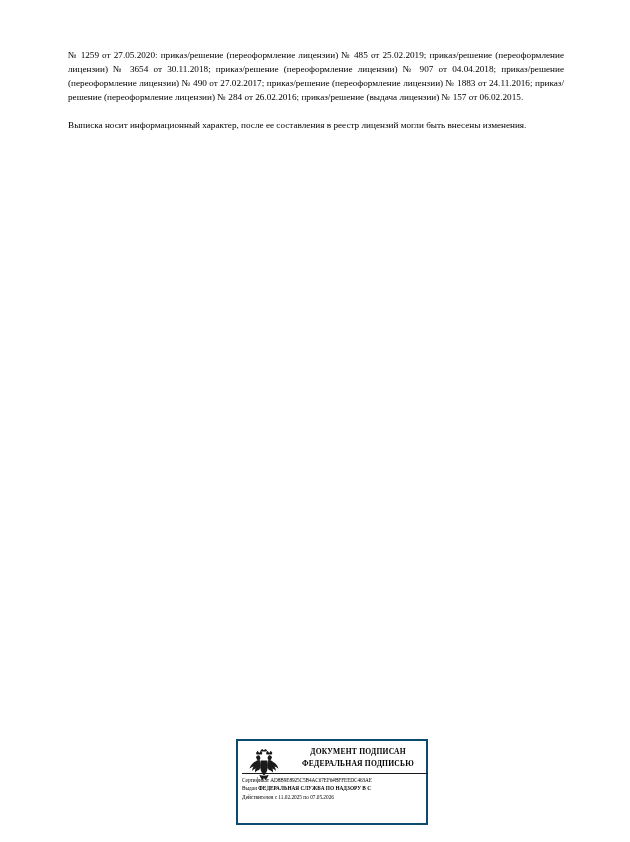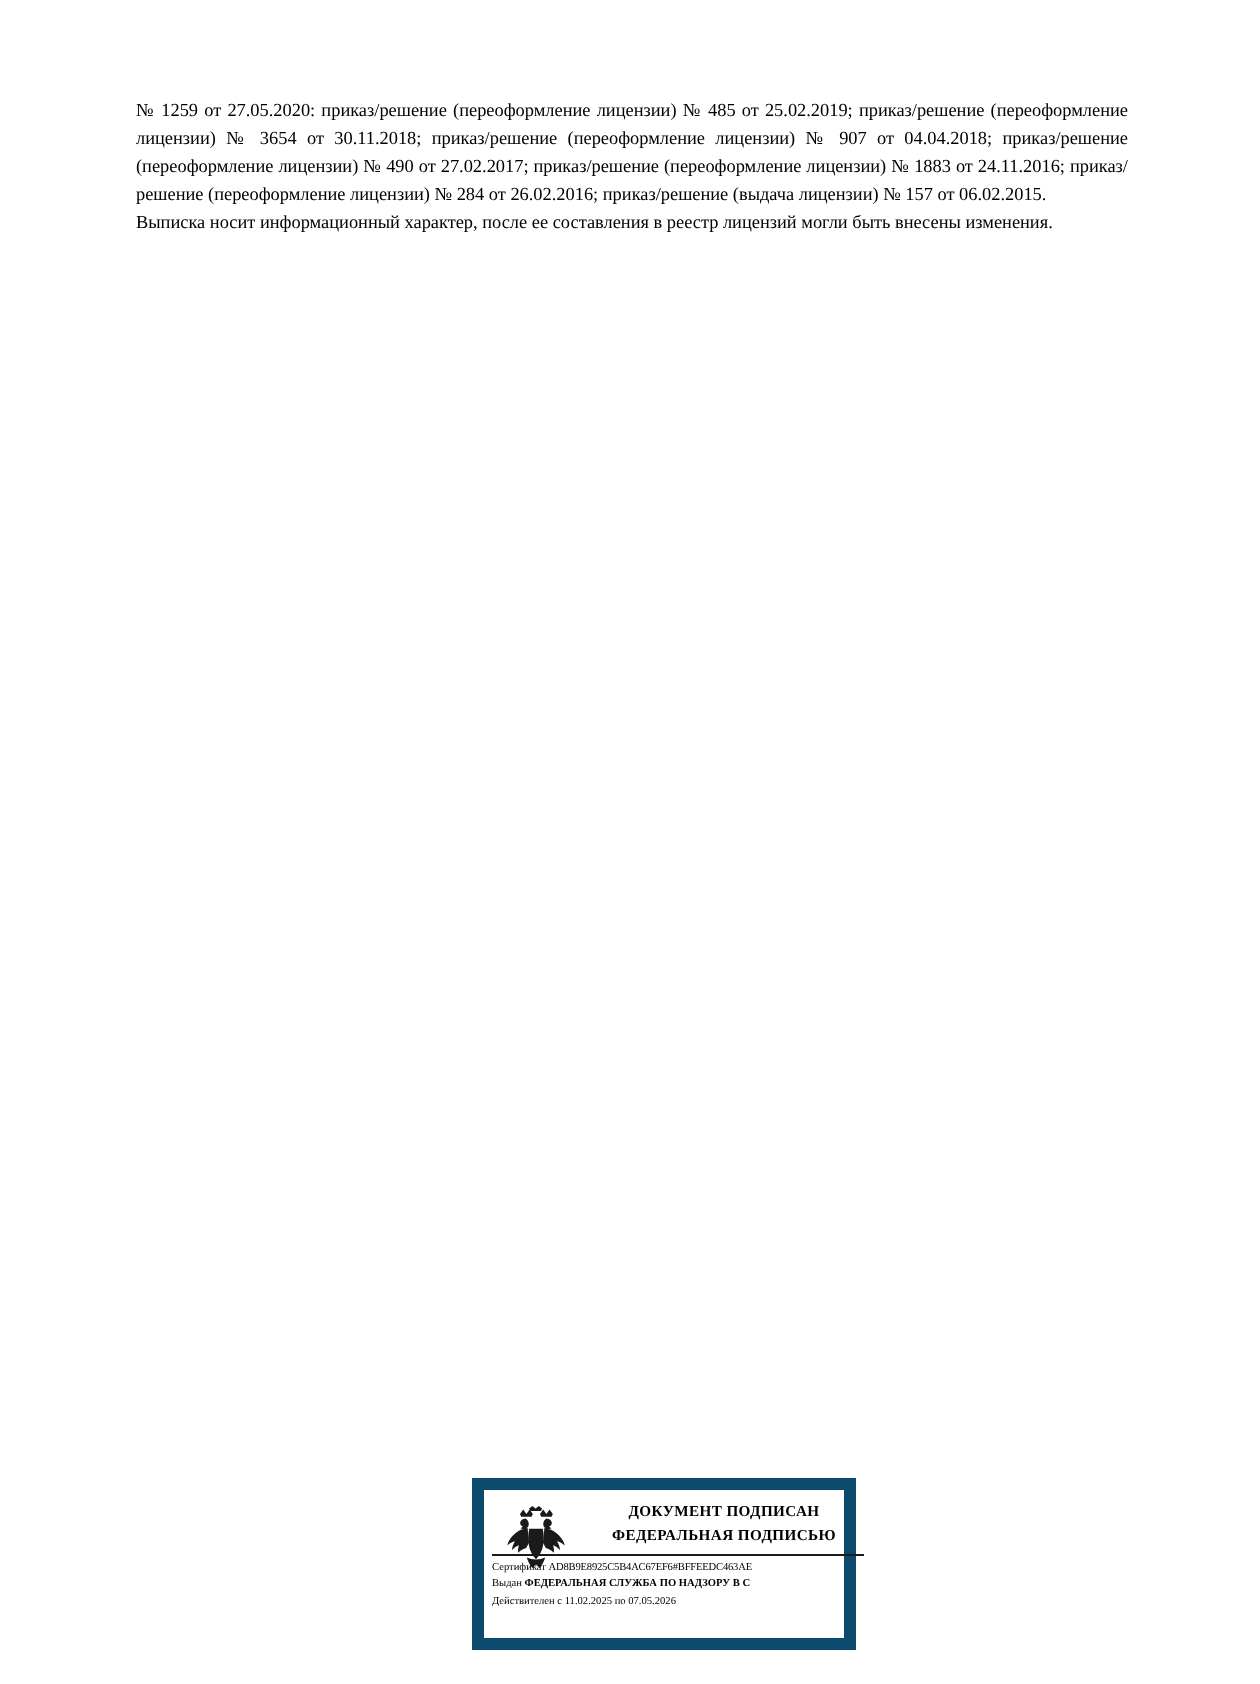--- a/index.html
+++ b/index.html
@@ -28,29 +28,30 @@
     width: 496px;
     font-size: 9.2px;
     line-height: 14.1px;
     text-align: justify;
     text-justify: inter-word;
   }
   .para {
     margin: 0;
   }
   .para + .para {
+    margin-top: 14px;
   }
   
   .stamp {
     position: absolute;
     left: 236px;
     top: 739px;
     width: 192px;
     height: 86px;
-    border: 6px solid #0c4a6e;
+    border: 2px solid #0c4a6e;
     box-sizing: border-box;
     background: #ffffff;
     display: flex;
     flex-direction: row;
     align-items: stretch;
     padding: 3px 4px 2px 4px;
   }
   .stamp-emblem {
     width: 44px;
     min-width: 44px;

